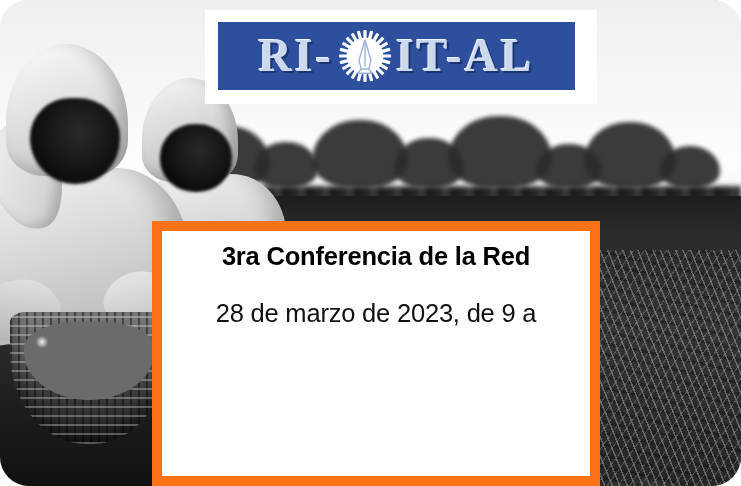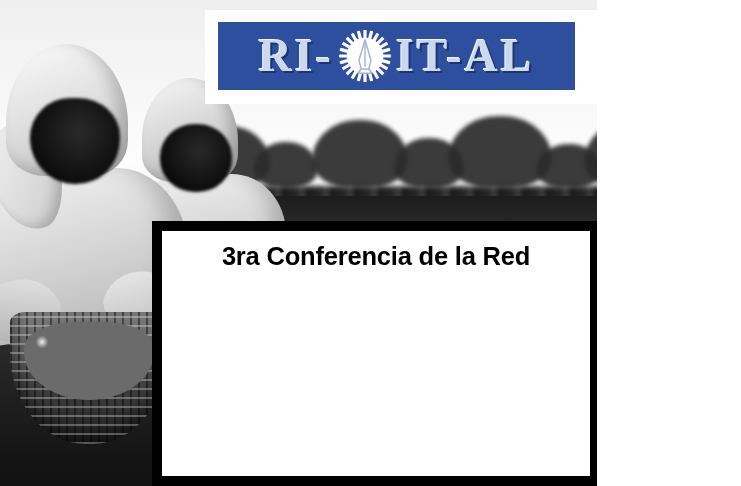--- a/index.html
+++ b/index.html
@@ -1,22 +1,23 @@
 <!DOCTYPE html>
 <html><head>
 <meta charset="utf-8">
 <style>
   html,body{margin:0;padding:0;background:#fff;}
   body{font-family:"Liberation Sans",sans-serif;}
 
   #poster{
     position:relative;
-    width:597px;height:486px;
+    width:741px;height:486px;
     overflow:hidden;
     background:#d8d8d8;
+    border-radius:29px;
   }
 
   
   .photo{position:absolute;inset:0;overflow:hidden;filter:grayscale(1);}
 
   
   .sky{
     position:absolute;left:0;top:0;width:741px;height:215px;
     background:linear-gradient(#efefef 0%, #f6f6f6 40%, #fdfdfd 75%, #f2f2f2 100%);
   }
@@ -170,21 +171,21 @@
     position:relative;width:60px;height:60px;
     margin:0 1px;flex:0 0 auto;
   }
   .gear{
     position:absolute;left:3px;top:3px;width:54px;height:54px;
   }
 
   
   .textbox{
     position:absolute;left:152px;top:221px;width:448px;height:265px;
-    background:#000000;
+    background:#f97316;
     padding:10px;box-sizing:border-box;
   }
   .textbox-inner{
     background:#ffffff;width:100%;height:100%;
     box-sizing:border-box;
     padding:10px 8px 0 8px;
     overflow:hidden;
     text-align:center;
   }
   .conf-title{
@@ -290,17 +291,18 @@
       </div>
     </div>
   </div>
 
   <div class="textbox">
     <div class="textbox-inner">
       <div class="conf-title">
         <div>3ra Conferencia de la Red</div>
       </div>
       <div class="conf-date">
+        <div>28 de marzo de 2023, de 9 a</div>
       </div>
     </div>
   </div>
 
 </div>
 
 </body></html>

